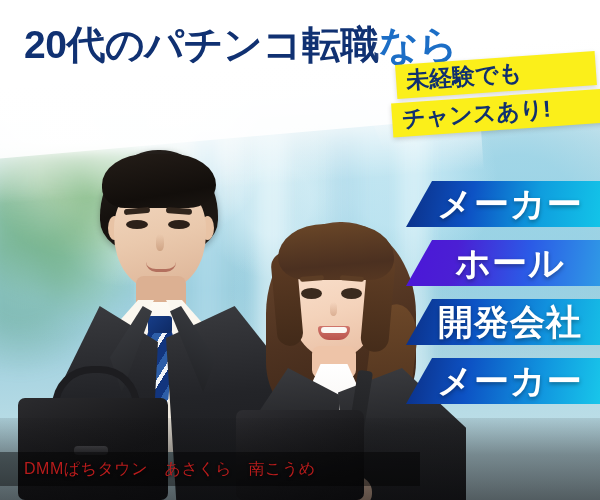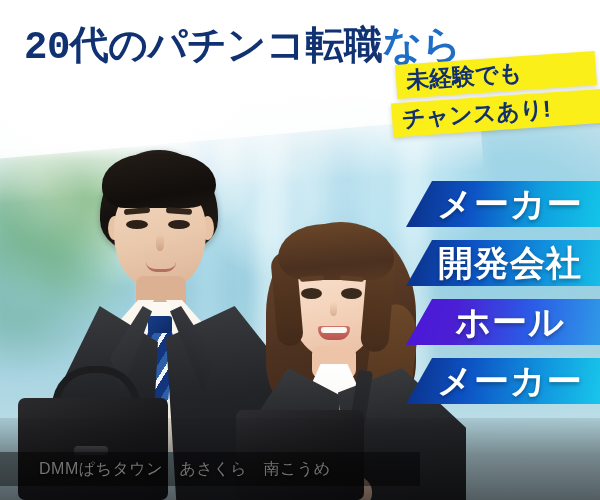--- a/index.html
+++ b/index.html
@@ -211,21 +211,20 @@
     position:absolute;left:0;top:418px;width:600px;height:82px;
     background:linear-gradient(180deg,rgba(18,18,20,.10) 0%,rgba(16,16,18,.42) 45%,rgba(10,10,12,.62) 100%);
   }
 
   
   .headline{
     position:absolute;left:24px;top:18px;
     font-size:39px;font-weight:bold;letter-spacing:-.5px;
     color:#103172;white-space:nowrap;
     text-shadow:0 2px 4px rgba(255,255,255,.9),0 0 12px rgba(255,255,255,.85);
-    font-family:Liberation Mono, monospace;
   }
   .headline .nara{color:#1c6ec6;}
   .chance{
     position:absolute;left:24px;top:72px;
     font-size:58px;font-weight:bold;font-style:italic;letter-spacing:1px;
     color:#103172;white-space:nowrap;line-height:1;
     text-shadow:0 3px 6px rgba(255,255,255,.9),0 0 14px rgba(255,255,255,.8);
   }
   .chance .up{color:#1b9ae2;margin-left:14px;position:relative;}
   .chance .up .arrow{
@@ -263,21 +262,21 @@
   .cat.c4{background:linear-gradient(100deg,#5a11d6 0%,#4b1fd4 28%,#2f5ee6 64%,#2fa3e8 100%);}
   .cat.c5{background:linear-gradient(100deg,#0b2f86 0%,#0d52c4 32%,#1196df 70%,#18c6ea 100%);}
 
   
   .caption{
     position:absolute;left:0;top:452px;width:420px;height:34px;
     background:rgba(0,0,0,.42);
     display:flex;align-items:center;
   }
   .caption span{
-    color:#737373;font-size:16px;letter-spacing:.5px;padding-left:39px;white-space:nowrap;
+    color:#b91c1c;font-size:16px;letter-spacing:.5px;padding-left:24px;white-space:nowrap;
     text-shadow:0 1px 3px rgba(0,0,0,.7);
   }
 </style>
 </head>
 <body>
 
 <div id="banner">
 
   <div class="bg-photo"></div>
   <div class="bg-green"></div>
@@ -345,25 +344,25 @@
 
   <div class="badge">
     <div class="row row1">未経験でも</div>
     <div class="row row2">チャンスあり!</div>
   </div>
 
   <div class="cats">
     <div class="cat c1">
         <span>メーカー</span>
       </div>
+    <div class="cat c2">
+        <span>ホール</span>
+      </div>
     <div class="cat c3">
         <span>開発会社</span>
-      </div>
-    <div class="cat c2">
-        <span>ホール</span>
       </div>
     <div class="cat c5">
         <span>メーカー</span>
       </div>
   </div>
 
   <div class="caption">
       <span>DMMぱちタウン　あさくら　南こうめ</span>
     </div>
 

